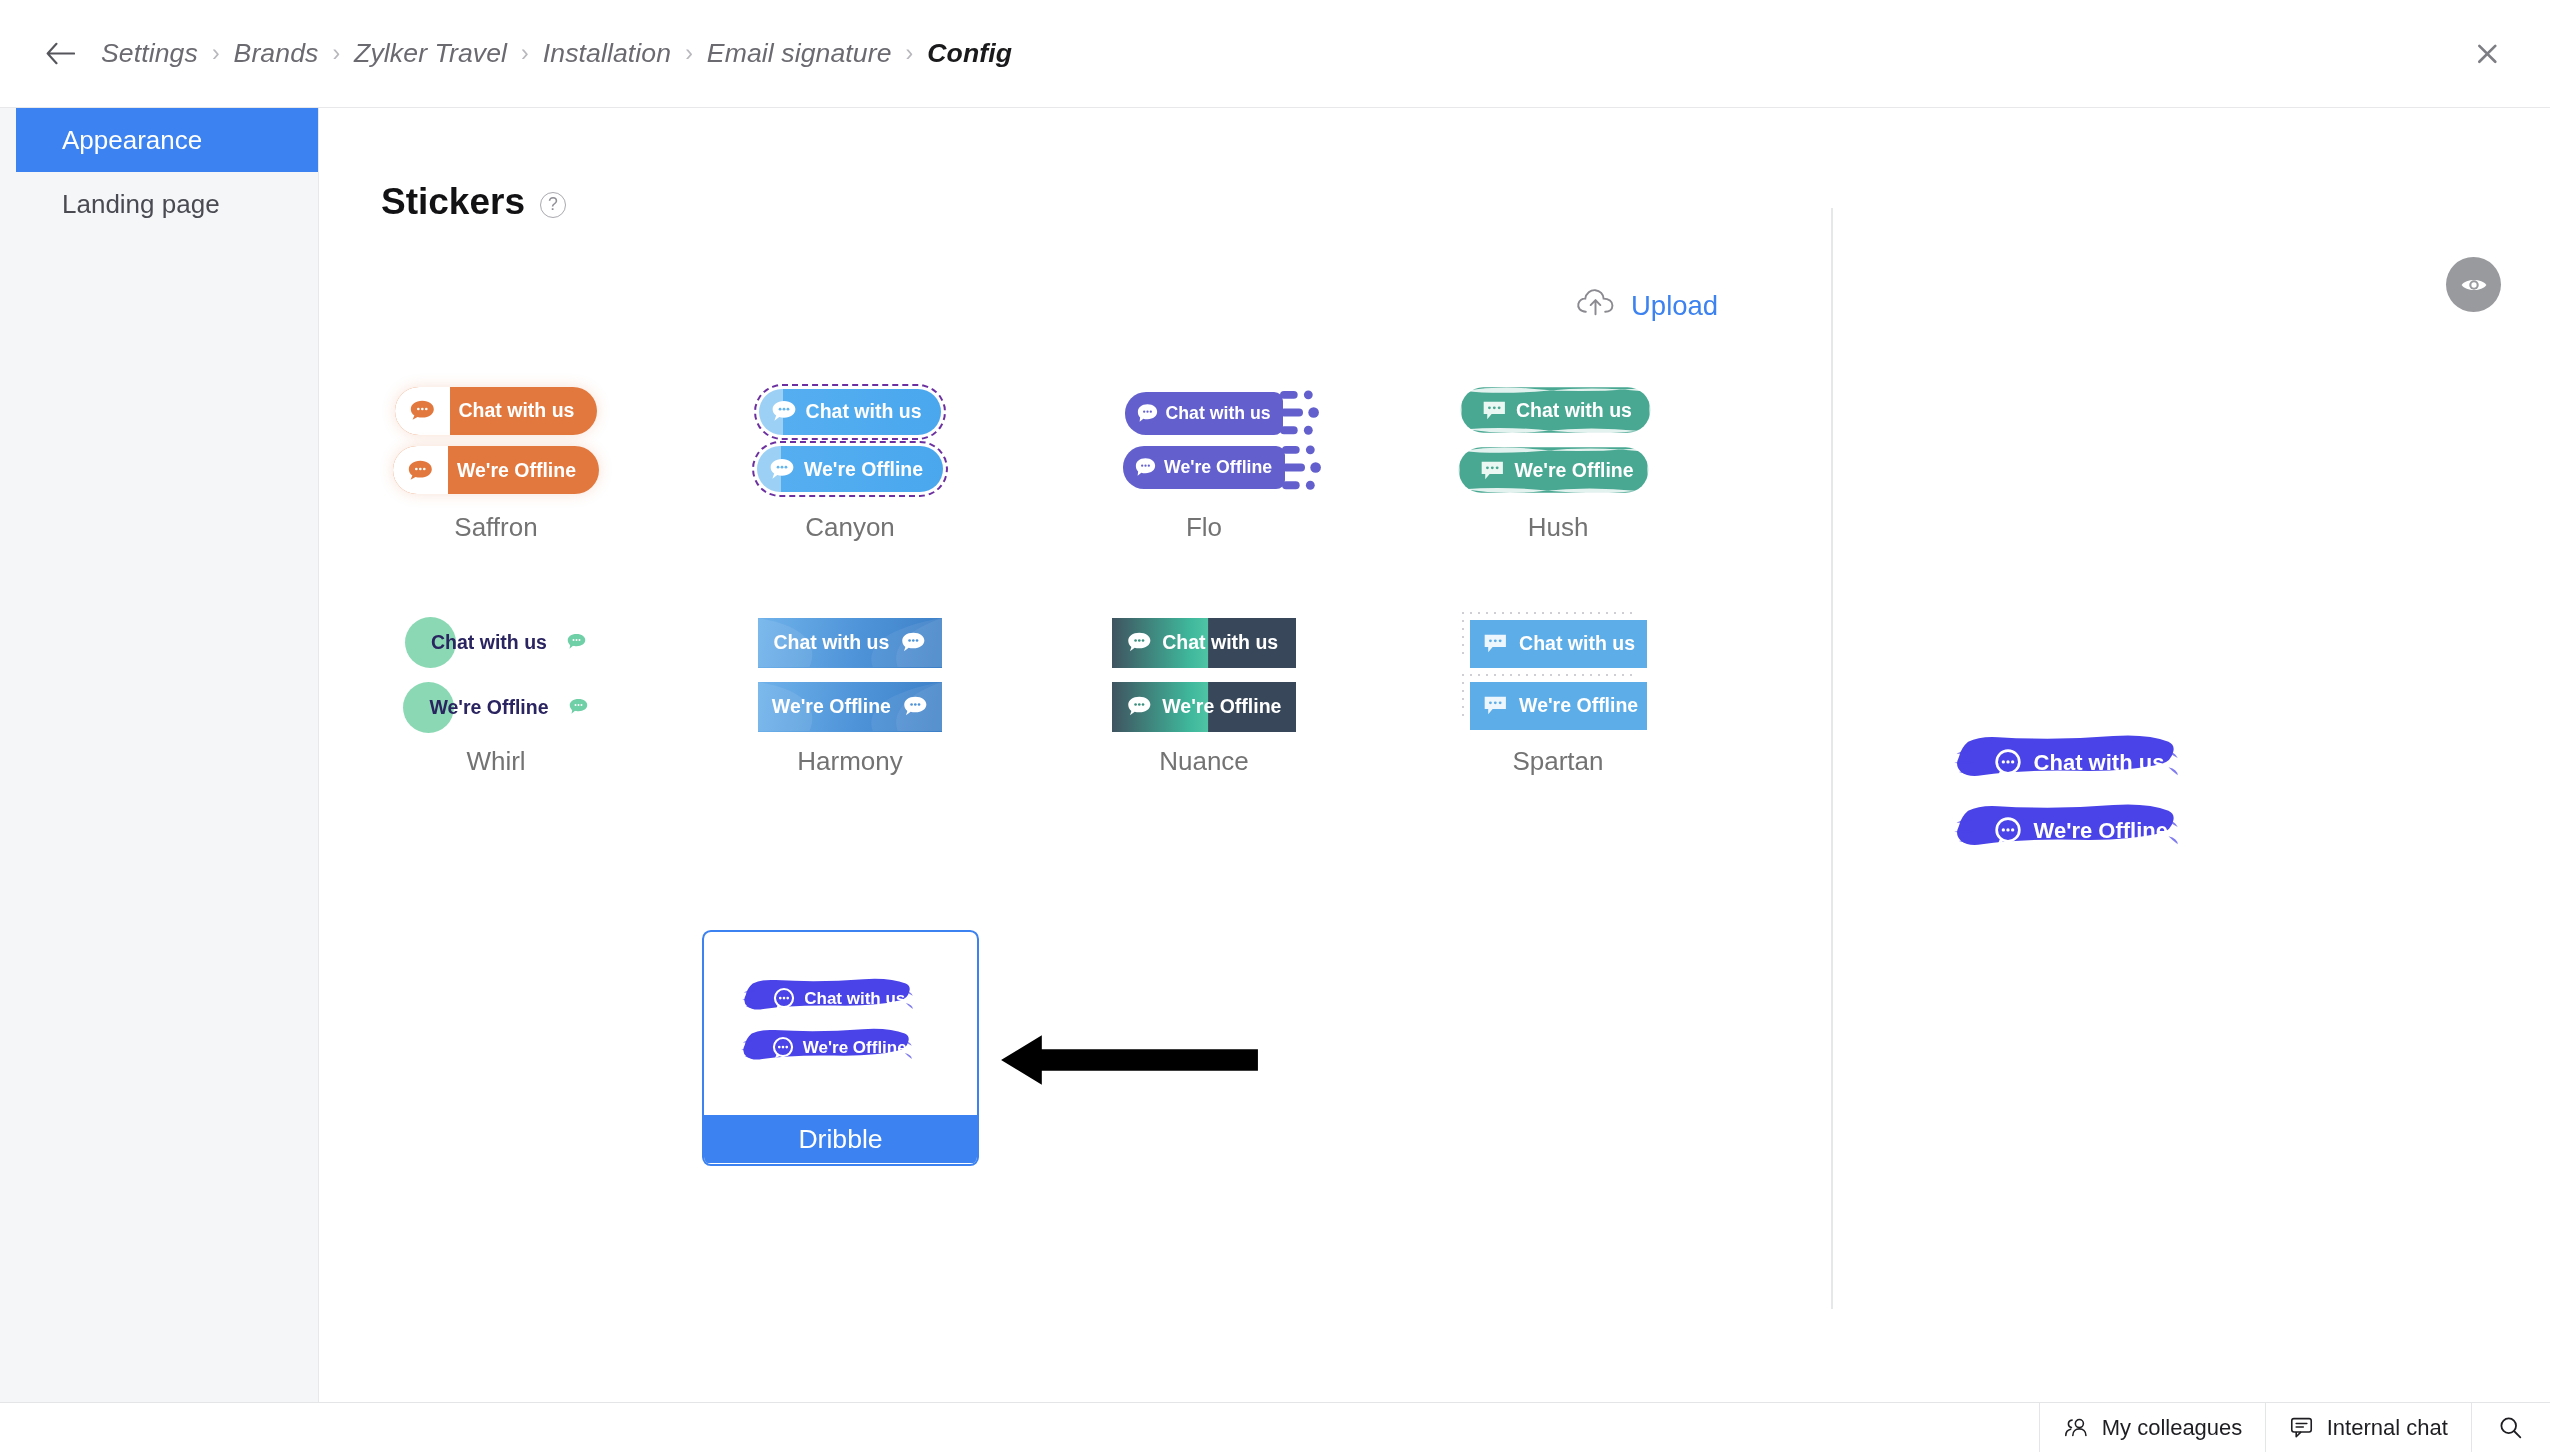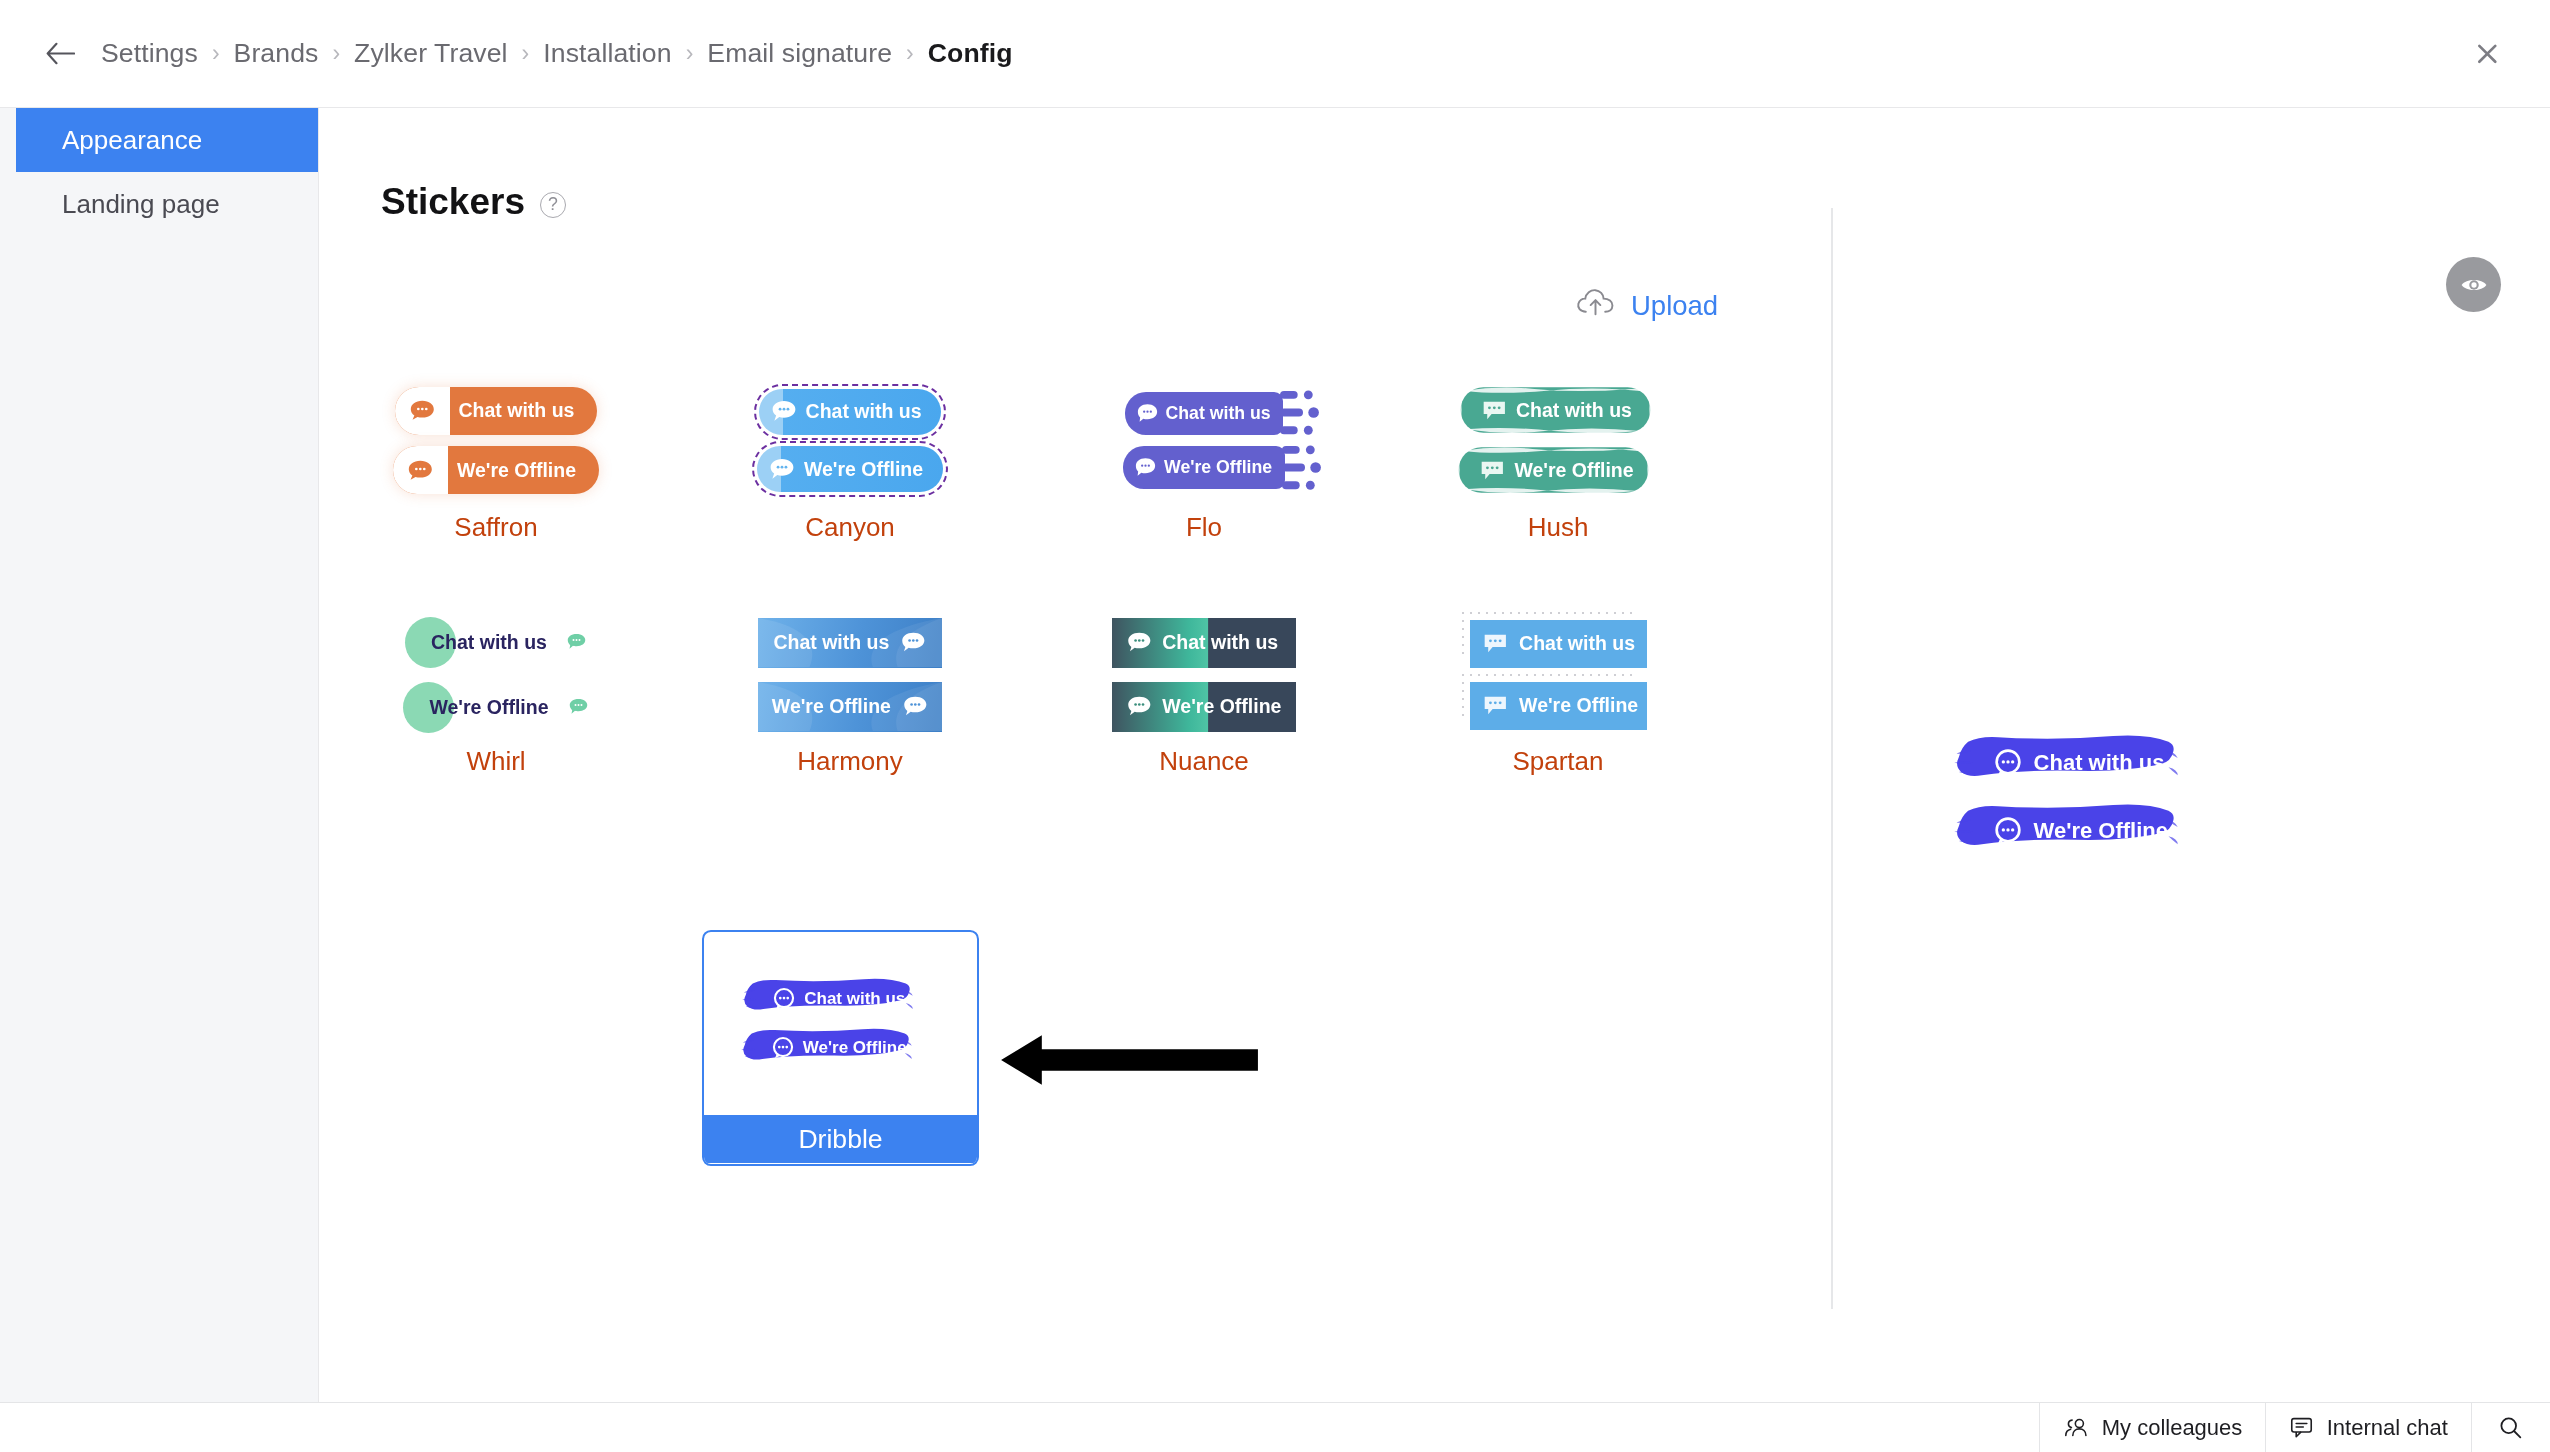--- a/index.html
+++ b/index.html
@@ -18,21 +18,21 @@
     display: flex; align-items: center;
   }
   .back-btn {
     margin-left: 41px; width: 37px; height: 37px;
     display: flex; align-items: center; justify-content: center;
     cursor: pointer;
   }
   .crumbs { display: flex; align-items: center; margin-left: 23px; }
   .crumb {
     font-size: 26.6px; color: #6a6a70; white-space: nowrap;
-    cursor: pointer; letter-spacing: 0.1px;
+    cursor: pointer; letter-spacing: 0.1px; font-style: italic;
   }
   .crumb.active { color: #1a1a1c; font-weight: bold; cursor: default; }
   .crumb-sep {
     margin: 0 14px; color: #b8b8bd; font-size: 23px; line-height: 1;
   }
   .close-x {
     position: absolute; right: 43px; top: 50%; transform: translateY(-50%);
     width: 39px; height: 39px; cursor: pointer;
     display: flex; align-items: center; justify-content: center;
   }
@@ -93,21 +93,21 @@
   .cell {
     width: 354px; height: 177px;
     display: flex; flex-direction: column; align-items: center;
   }
   .cell .stage {
     height: 133px; width: 100%;
     display: flex; flex-direction: column; align-items: center;
     justify-content: center; gap: 11.5px;
   }
   .cell .cap {
-    font-size: 26px; color: #c2410c; margin-top: 5px;
+    font-size: 26px; color: #737373; margin-top: 5px;
   }
 
   
   .card {
     position: absolute; left: 383px; top: 822px;
     width: 277px; height: 236px;
     border: 2.7px solid #3c82f0; border-radius: 8.9px;
     background: #ffffff; overflow: hidden; cursor: pointer;
   }
   .card .stage {

